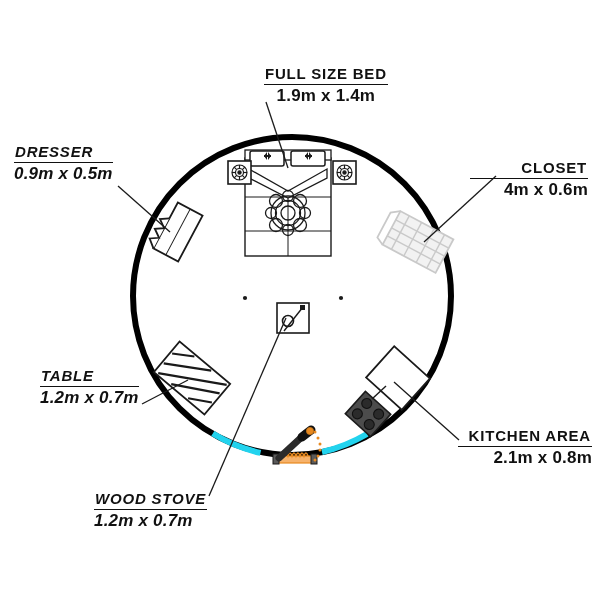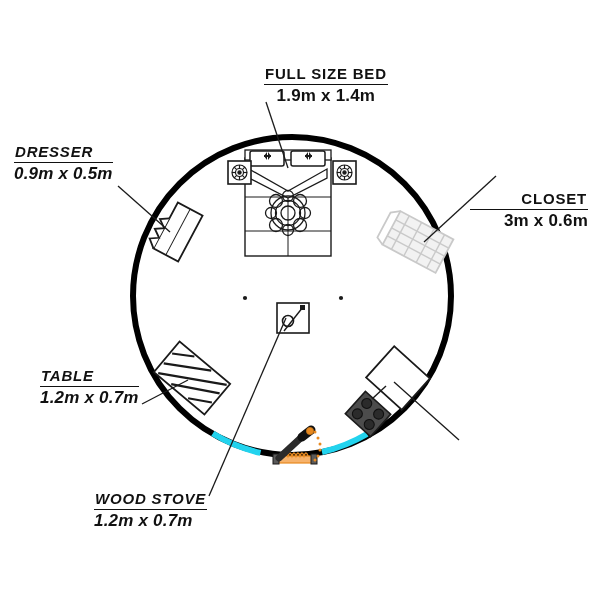--- a/index.html
+++ b/index.html
@@ -32,21 +32,21 @@
     letter-spacing:0.2px;
     display:block;
     padding-top:1px;
   }
   .lbl .rule{
     display:block;
     height:1.5px;
     background:#111111;
     margin:0;
   }
-  .lbl.ralign{text-align:right;margin-top:31px;}
+  .lbl.ralign{text-align:right;}
   .lbl.ralign .dim{text-align:right;}
   .lbl.lalign{text-align:left;font-style:italic;}
   .lbl.lalign .dim{text-align:left;}
   .lbl.calign{text-align:center;}
 </style>
 </head>
 <body>
 
 <div id="plan-root">
 
@@ -239,29 +239,34 @@
 
   <div class="lbl lalign" style="left:14px;top:144px;">
     <span class="ttl">DRESSER</span>
     <span class="rule"></span>
     <span class="dim">0.9m x 0.5m</span>
   </div>
 
   <div class="lbl ralign" style="left:470px;top:160px;width:118px;">
     <span class="ttl">CLOSET</span>
     <span class="rule"></span>
-    <span class="dim">3m x 0.6m</span>
+    <span class="dim">4m x 0.6m</span>
   </div>
 
   <div class="lbl lalign" style="left:40px;top:368px;">
     <span class="ttl">TABLE</span>
     <span class="rule"></span>
     <span class="dim">1.2m x 0.7m</span>
   </div>
 
+  <div class="lbl ralign" style="left:458px;top:428px;width:134px;">
+    <span class="ttl">KITCHEN AREA</span>
+    <span class="rule"></span>
+    <span class="dim">2.1m x 0.8m</span>
+  </div>
 
   <div class="lbl lalign" style="left:94px;top:491px;">
     <span class="ttl">WOOD STOVE</span>
     <span class="rule"></span>
     <span class="dim">1.2m x 0.7m</span>
   </div>
 
 </div>
 
 </body></html>

